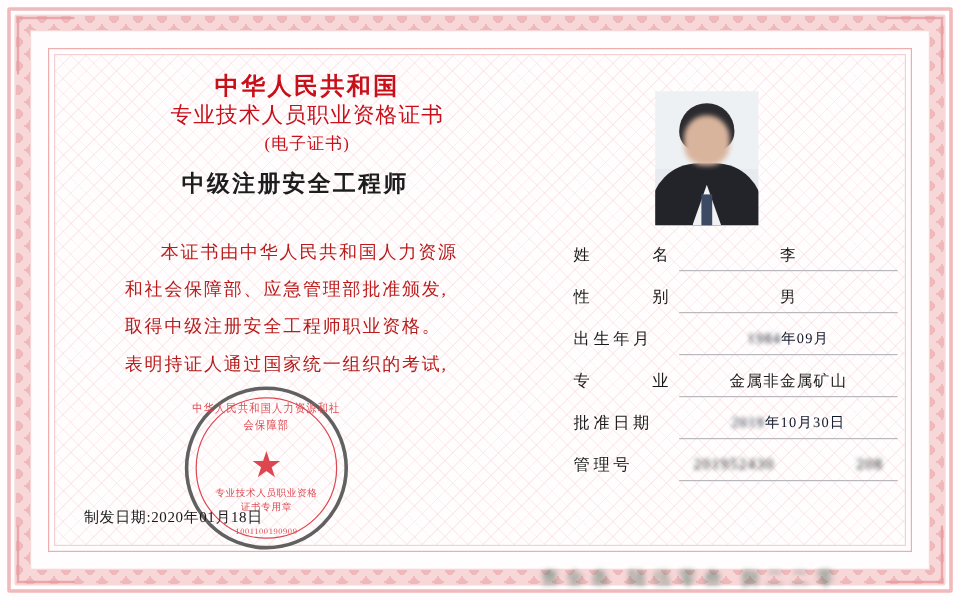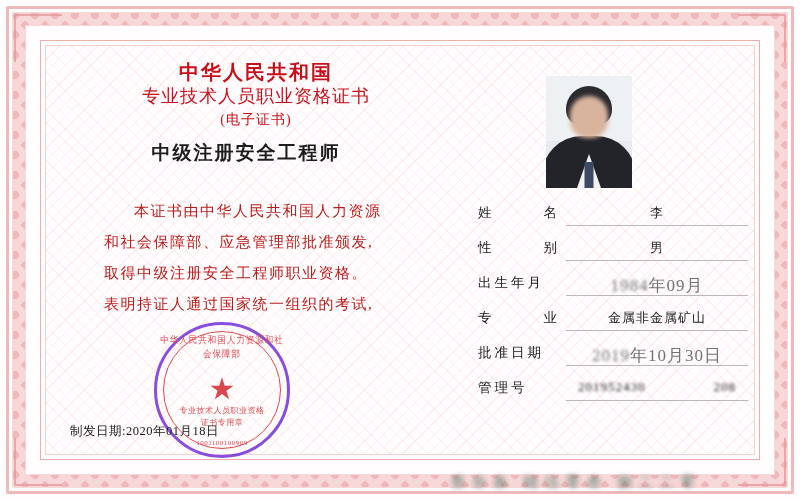--- a/index.html
+++ b/index.html
@@ -142,21 +142,21 @@
     margin-left: 36px;
   }
   .body-text p { margin: 0; }
   .body-text p.indent { text-indent: 30px; }
 
   
   .seal {
     position: absolute;
     left: 108px; top: 276px;
     width: 130px; height: 130px;
-    border: 3px solid #6d28d9;
+    border: 3px solid #404040;
     border-radius: 50%;
     opacity: .82;
   }
   .seal:before {
     content: "";
     position: absolute;
     left: 6px; top: 6px; right: 6px; bottom: 6px;
     border: 1px solid #d6202a;
     border-radius: 50%;
   }
@@ -291,22 +291,22 @@
     display: flex;
     justify-content: space-between;
     padding: 0 12px;
   }
   .field-value .seg-blur { filter: blur(1.7px); }
 
   .field-value-dated {
     position: absolute;
     left: 0; right: 0; top: 6px;
     text-align: center;
-    font-size: 17px;
-    color: #737373;
+    font-size: 12px;
+    color: #0f172a;
     letter-spacing: 1px;
   }
   .field-value-dated .blur-seg { filter: blur(1.7px); }
 
   
   .bottom-serial {
     position: absolute;
     left: 340px; bottom: -38px;
     width: 380px;
     text-align: center;

